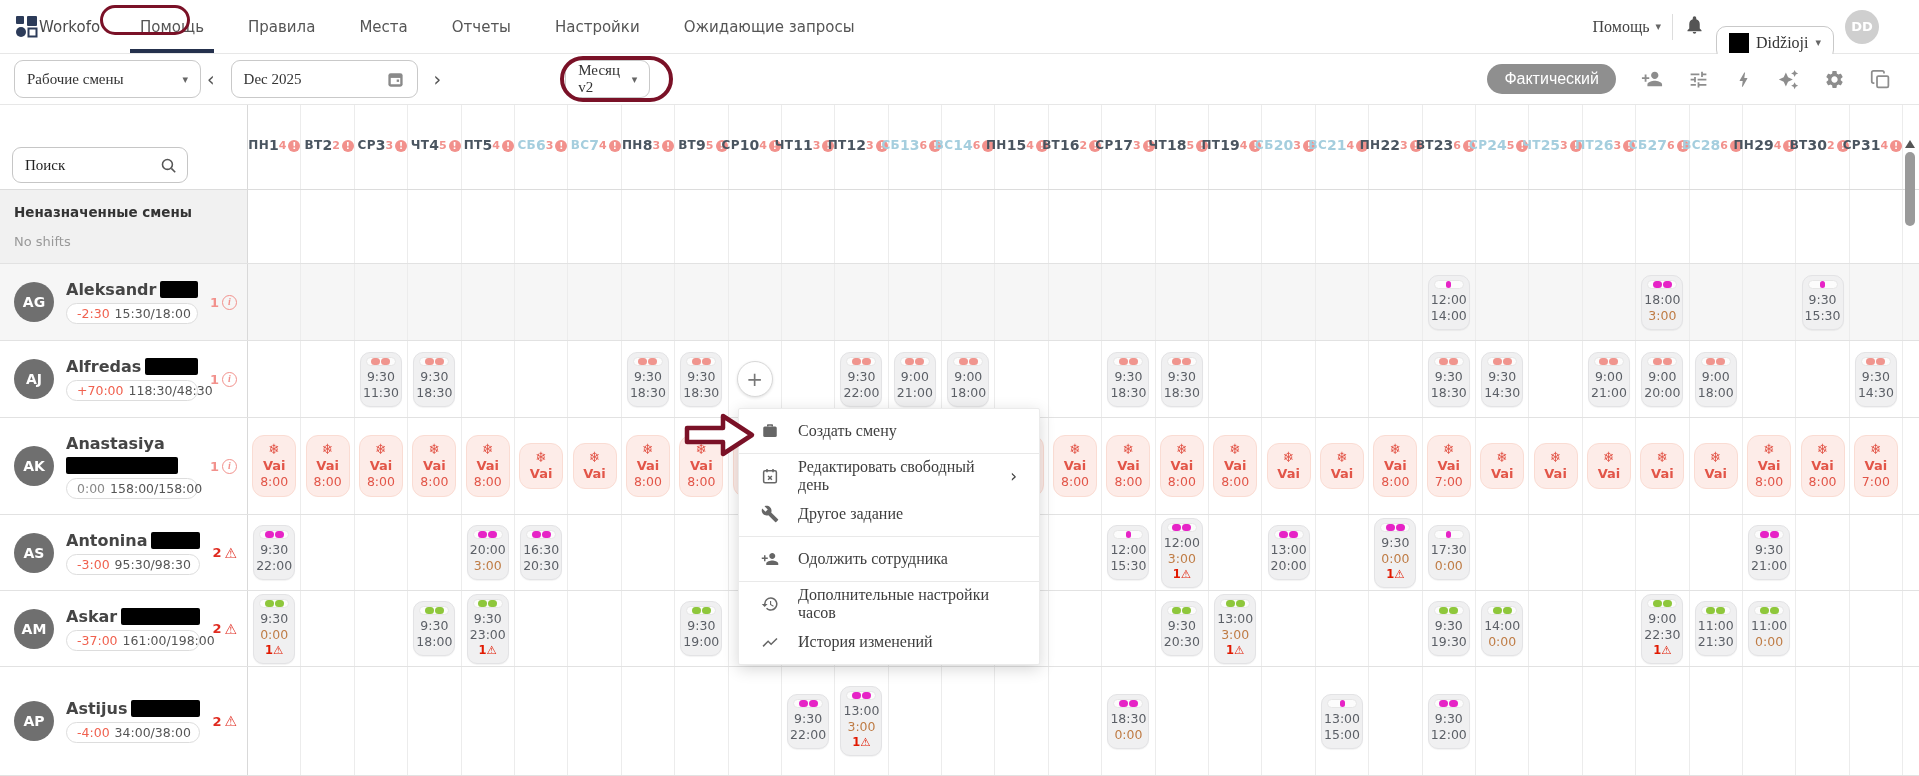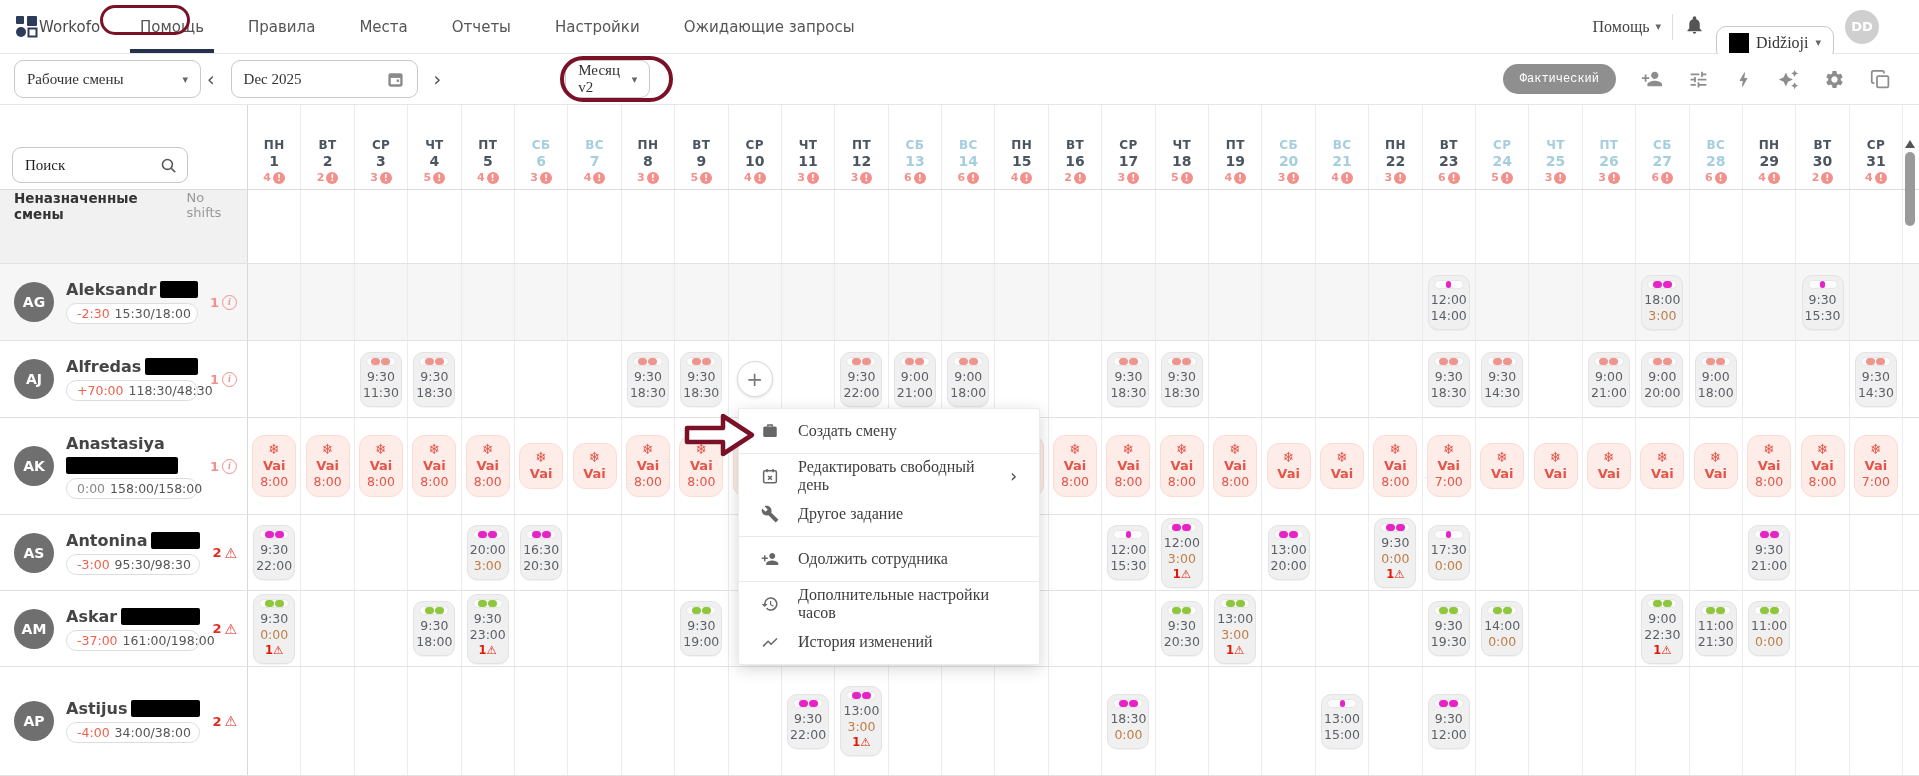--- a/index.html
+++ b/index.html
@@ -23,41 +23,41 @@
   .caret { font-size:11px; color:#666; }
 
   
   .toolbar { height:51px; display:flex; align-items:center; padding:0 28px 0 14px; border-bottom:1px solid #e7e7e7; position:relative; background:#fff; }
   .selbox { height:38px; border:1px solid #c9c9c9; border-radius:9px; display:flex; align-items:center; padding:0 12px; font-family:"Liberation Serif",serif; font-size:15px; color:#333; background:#fff; }
   .schedule-select { width:187px; justify-content:space-between; }
   .datebox { width:187px; justify-content:space-between; margin:10px 10px; }
   .nav-chev { font-size:19px; color:#555; padding:0 6px; cursor:pointer; }
   .viewbox { width:85px; justify-content:space-between; margin-left:118px; }
   .toolbar-right { margin-left:auto; display:flex; align-items:center; gap:25px; }
-  .actual-btn { background:#8f8f8f; color:#fff; font-family:Liberation Mono, monospace; font-size:12px; border:none; border-radius:15px; height:30px; padding:0 17px; }
+  .actual-btn { background:#8f8f8f; color:#fff; font-family:Liberation Sans, sans-serif; font-size:16px; border:none; border-radius:15px; height:30px; padding:0 17px; }
   .tb-icon svg { display:block; }
 
   
   .cal { width:100%; }
   .cal-head { display:flex; height:85px; border-bottom:1px solid #dcdcdc; }
   .side-head { width:248px; flex:none; border-right:1px solid #d9d9d9; display:flex; align-items:flex-end; padding:0 10px 6px 12px; }
   .searchbox { width:176px; height:36px; border:1px solid #c6c6c6; border-radius:9px; display:flex; align-items:center; justify-content:space-between; padding:0 10px 0 12px; }
   .searchbox span { font-family:"Liberation Serif",serif; font-size:15px; color:#222; }
-  .daycol { width:53.4px; flex:none; display:flex; flex-direction:column; align-items:center; justify-content:flex-end; padding-bottom:5px; border-right:1px solid #ececec; }
+  .daycol { width:53.4px; flex:none; display:flex; flex-direction:row; align-items:center; justify-content:flex-end; padding-bottom:5px; border-right:1px solid #ececec; }
   .dow { font-size:12px; font-weight:bold; color:#4a5560; letter-spacing:.3px; }
   .dnum { font-size:14px; font-weight:bold; color:#4a5560; margin-top:1px; }
   .daycol.off .dow, .daycol.off .dnum { color:#a5cede; }
   .dbadge { display:flex; align-items:center; gap:2px; margin-top:2px; font-size:11px; font-weight:bold; color:#f2918c; }
   .excl { width:12px; height:12px; border-radius:50%; background:#f2918c; color:#fff; font-size:9px; line-height:12px; text-align:center; font-weight:bold; }
 
   .bodyrow { display:flex; border-bottom:1px solid #e2e2e2; background:#fff; }
   .scell { width:248px; flex:none; border-right:1px solid #d9d9d9; display:flex; align-items:center; gap:12px; padding:0 10px 0 14px; background:#fff; }
   .gcells { display:flex; }
   .gcell { width:53.4px; flex:none; border-right:1px solid #ececec; display:flex; align-items:center; justify-content:center; }
-  .row-unassigned .scell { background:#f1f1f1; flex-direction:row; align-items:flex-start; justify-content:center; gap:14px; }
+  .row-unassigned .scell { background:#f1f1f1; flex-direction:column; align-items:flex-start; justify-content:center; gap:14px; }
   .unass-title { font-size:13.5px; font-weight:bold; color:#333; }
   .unass-sub { font-size:13px; color:#999; }
 
   .avatar { width:40px; height:40px; border-radius:50%; background:#6f6f6f; color:#fff; font-size:14px; font-weight:bold; display:flex; align-items:center; justify-content:center; flex:none; }
   .einfo { display:flex; flex-direction:column; gap:4px; min-width:0; }
   .nameline { display:flex; align-items:center; gap:4px; }
   .ename { font-size:16px; font-weight:bold; color:#454545; white-space:nowrap; }
   .redact { height:17px; background:#000; border-radius:2px; }
   .hours-pill { display:inline-flex; align-items:center; gap:5px; border:1px solid #ddd; border-radius:14px; background:#fff; padding:2px 10px; font-size:12.5px; color:#555; white-space:nowrap; }
   .delta-neg { color:#f0614f; }

